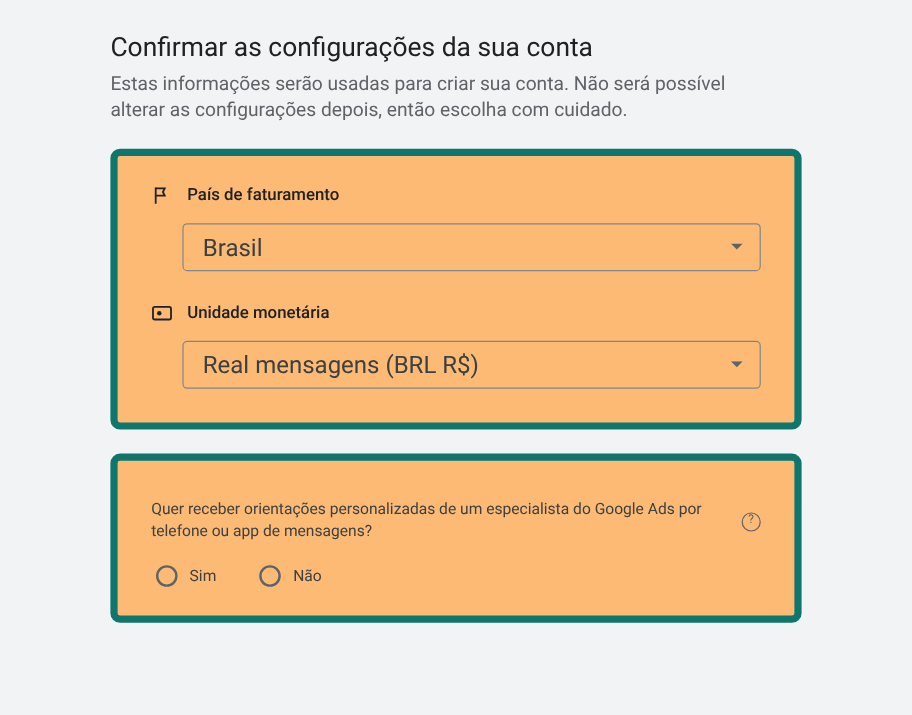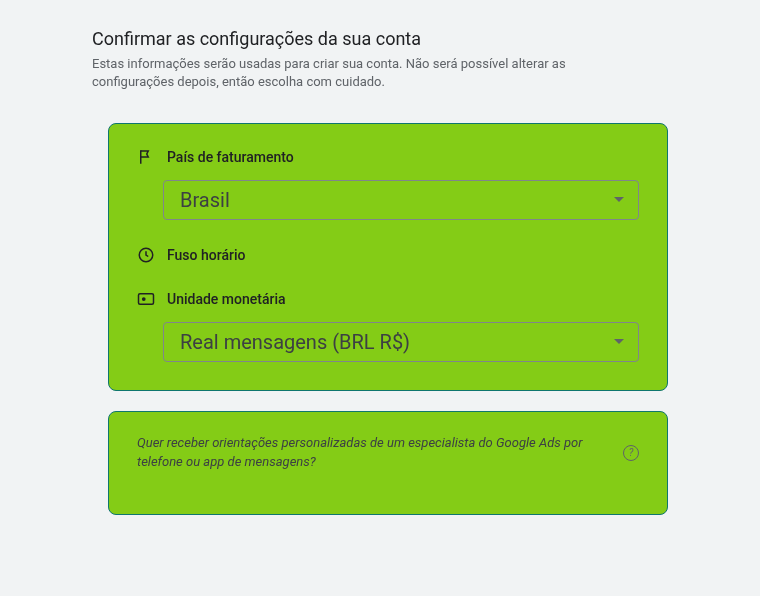--- a/index.html
+++ b/index.html
@@ -9,43 +9,41 @@
     width: 760px;
     height: 596px;
     overflow: hidden;
     color: #3c4043;
     font-size: 14px;
   }
   .page {
     padding: 28px 92px 20px 92px;
   }
   .title {
-    font-size: 18px;
+    font-size: 22px;
     font-weight: 400;
     color: #202124;
     margin-bottom: 6px;
   }
   .subtitle {
-    font-size: 13px;
+    font-size: 16px;
     color: #5f6368;
     line-height: 1.4;
-    margin-bottom: 32px;
+    margin-bottom: 20px;
     max-width: 520px;
   }
   .card {
-    background: #84cc16;
-    border: 1px solid #0f766e;
+    background: #fdba74;
+    border: 6px solid #0f766e;
     border-radius: 8px;
     padding: 24px 28px 28px 28px;
     margin-bottom: 20px;
-    margin-left: 16px;
   }
   .card.opt {
-    padding: 22px 28px 24px 28px;
-    font-style: italic;
+    padding: 32px 28px 24px 28px;
   }
   .field-block { margin-bottom: 26px; }
   .field-block:last-child { margin-bottom: 0; }
   .field-label {
     display: flex;
     align-items: center;
     font-size: 14px;
     color: #202124;
     margin-bottom: 14px;
     font-weight: 500;
@@ -136,29 +134,20 @@
         <span>Brasil</span>
         <span class="caret">
           <svg width="10" height="6" viewBox="0 0 10 6">
               <path d="M0 0l5 5 5-5z" fill="#5f6368"></path>
             </svg>
         </span>
       </div>
     </div>
 
     <div class="field-block">
-      <div class="field-label">
-        <span class="icon">
-          <svg width="18" height="18" viewBox="0 0 24 24" fill="none" stroke="#202124" stroke-width="2">
-            <circle cx="12" cy="12" r="9"></circle>
-              <path d="M12 7v5l3 2"></path>
-          </svg>
-        </span>
-        <span>Fuso horário</span>
-      </div>
     </div>
 
     <div class="field-block">
       <div class="field-label">
         <span class="icon">
           <svg width="18" height="14" viewBox="0 0 24 18" fill="none" stroke="#202124" stroke-width="2">
             <rect x="2" y="2" width="20" height="14" rx="2"></rect>
             <circle cx="9" cy="9" r="2.5" fill="#202124" stroke="none"></circle>
           </svg>
         </span>
@@ -174,15 +163,25 @@
       </div>
     </div>
 
   </div>
 
   <div class="card opt">
     <div class="opt-text-row">
       <span>Quer receber orientações personalizadas de um especialista do Google Ads por telefone ou app de mensagens?</span>
       <span class="help-icon">?</span>
     </div>
+    <div class="radio-row">
+      <label class="radio-item">
+        <span class="radio-circle"></span>
+        <span>Sim</span>
+      </label>
+      <label class="radio-item">
+        <span class="radio-circle"></span>
+        <span>Não</span>
+      </label>
+    </div>
   </div>
 
 </div>
 
 </body></html>

